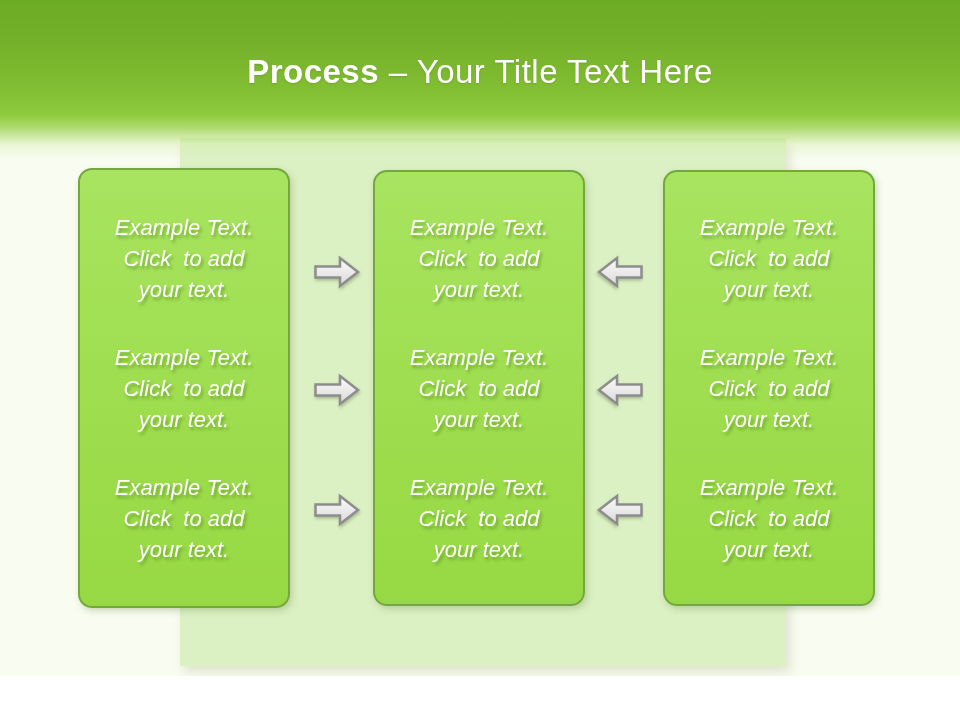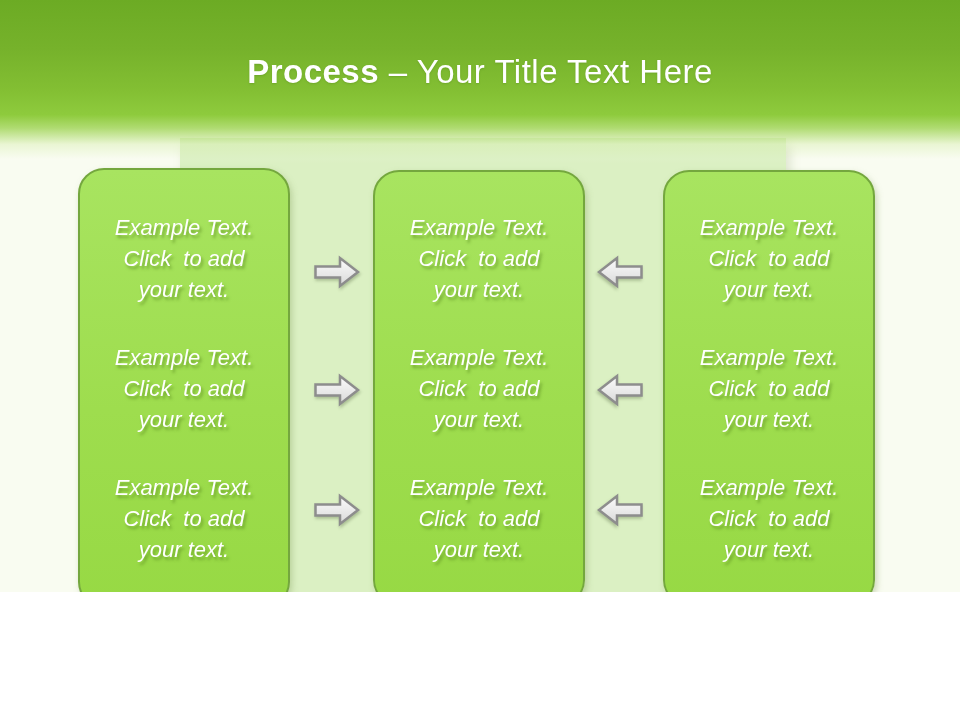--- a/index.html
+++ b/index.html
@@ -3,21 +3,21 @@
 <meta charset="utf-8">
 <style>
   html,body{margin:0;padding:0;}
   body{
     width:960px;height:720px;
     font-family:"Liberation Sans", sans-serif;
     background:#ffffff;
     overflow:hidden;
   }
   .slide{
-    position:relative;width:960px;height:592px;
+    position:relative;width:960px;height:676px;
     background:#f9fcf1;
     overflow:hidden;
   }
   
   .header{
     position:absolute;left:0;top:0;width:960px;height:164px;
     background:linear-gradient(180deg,
       #6cab24 0%,
       #76b22b 30%,
       #83bf33 55%,
@@ -46,21 +46,21 @@
     position:absolute;left:180px;top:138px;width:606px;height:528px;
     background:#dbf0c3;
     box-shadow:4px 6px 10px rgba(150,170,120,0.28);
     z-index:1;
   }
   
   .pbox{
     position:absolute;
     width:212px;height:436px;
     border:2px solid #74a73e;
-    border-radius:26px;
+    border-radius:14px;
     background:linear-gradient(180deg,#a8e460 0%,#9edd4e 55%,#97d944 100%);
     box-shadow:2px 3px 6px rgba(120,150,80,0.35);
     z-index:2;
     display:flex;flex-direction:column;justify-content:center;align-items:center;
     gap:37px;
     box-sizing:border-box;
   }
   .pbox.left{left:78px;top:168px;height:440px;}
   .pbox.middle{left:373px;top:170px;}
   .pbox.right{left:663px;top:170px;}

